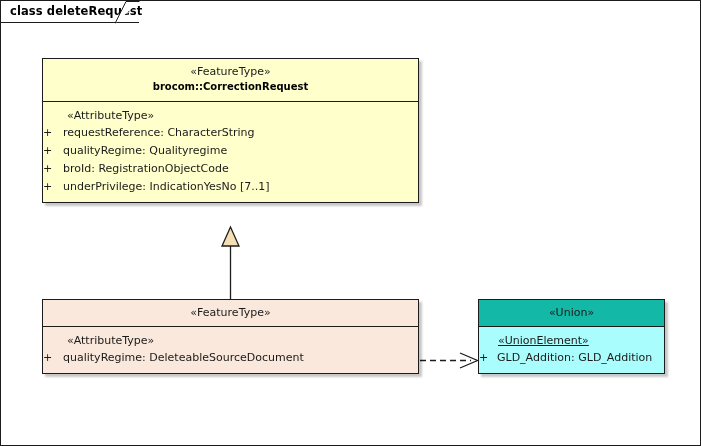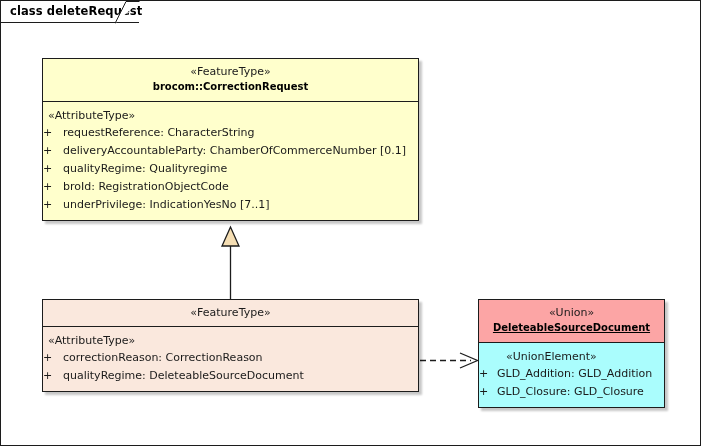--- a/index.html
+++ b/index.html
@@ -85,21 +85,21 @@
     text-decoration: underline;
   }
   .uml-body {
     box-sizing: border-box;
     padding: 5px 0 6px 0;
   }
   .attr-stereo {
     font-size: 11px;
     color: #1a1a1a;
     line-height: 17px;
-    padding-left: 5px;
+    padding-left: 24px;
     white-space: nowrap;
   }
   .attr-row {
     display: block;
     font-size: 11px;
     color: #1a1a1a;
     line-height: 18px;
     white-space: nowrap;
     padding-left: 0;
   }
@@ -130,24 +130,24 @@
   }
   #class-deleterequest .uml-header { background: #fae8dd; }
   #class-deleterequest .uml-body   { background: #fae8dd; }
 
   #class-deleteablesourcedocument {
     left: 477px;
     top: 298px;
     width: 187px;
     background: #aafdfd;
   }
-  #class-deleteablesourcedocument .uml-header { background: #fca5a5; }
+  #class-deleteablesourcedocument .uml-header { background: #14b8a6; }
   #class-deleteablesourcedocument .uml-body   { background: #aafdfd; }
   #class-deleteablesourcedocument .attr-row { padding-left: 0; }
-  #class-deleteablesourcedocument .attr-stereo { padding-left: 27px; }
+  #class-deleteablesourcedocument .attr-stereo { padding-left: 19px; text-decoration: underline; }
   #class-deleteablesourcedocument .attr-vis { width: 18px; }
 
   
   #connectors {
     position: absolute;
     left: 0;
     top: 0;
     width: 701px;
     height: 446px;
     pointer-events: none;
@@ -184,58 +184,48 @@
     <div class="uml-header">
       <div class="stereo">«FeatureType»</div>
       <div class="cname">brocom::CorrectionRequest</div>
     </div>
     <div class="uml-body">
       <div class="attr-stereo">«AttributeType»</div>
       <div class="attr-row">
         <span class="attr-vis">+</span><span class="attr-text">requestReference: CharacterString</span>
       </div>
       <div class="attr-row">
-        <span class="attr-vis">+</span><span class="attr-text">deliveryAccountableParty: ChamberOfCommerceNumber [0.1]</span>
-      </div>
-      <div class="attr-row">
         <span class="attr-vis">+</span><span class="attr-text">qualityRegime: Qualityregime</span>
       </div>
       <div class="attr-row">
         <span class="attr-vis">+</span><span class="attr-text">broId: RegistrationObjectCode</span>
       </div>
       <div class="attr-row">
         <span class="attr-vis">+</span><span class="attr-text">underPrivilege: IndicationYesNo [7..1]</span>
       </div>
     </div>
   </div>
 
   <div class="uml-class" id="class-deleterequest">
     <div class="uml-header">
       <div class="stereo">«FeatureType»</div>
     </div>
     <div class="uml-body">
       <div class="attr-stereo">«AttributeType»</div>
       <div class="attr-row">
-        <span class="attr-vis">+</span><span class="attr-text">correctionReason: CorrectionReason</span>
-      </div>
-      <div class="attr-row">
         <span class="attr-vis">+</span><span class="attr-text">qualityRegime: DeleteableSourceDocument</span>
       </div>
     </div>
   </div>
 
   <div class="uml-class" id="class-deleteablesourcedocument">
     <div class="uml-header">
       <div class="stereo">«Union»</div>
-      <div class="cname underline">DeleteableSourceDocument</div>
     </div>
     <div class="uml-body">
       <div class="attr-stereo">«UnionElement»</div>
       <div class="attr-row">
         <span class="attr-vis">+</span><span class="attr-text">GLD_Addition: GLD_Addition</span>
       </div>
-      <div class="attr-row">
-        <span class="attr-vis">+</span><span class="attr-text">GLD_Closure: GLD_Closure</span>
-      </div>
     </div>
   </div>
 
 </div>
 
 </body></html>

